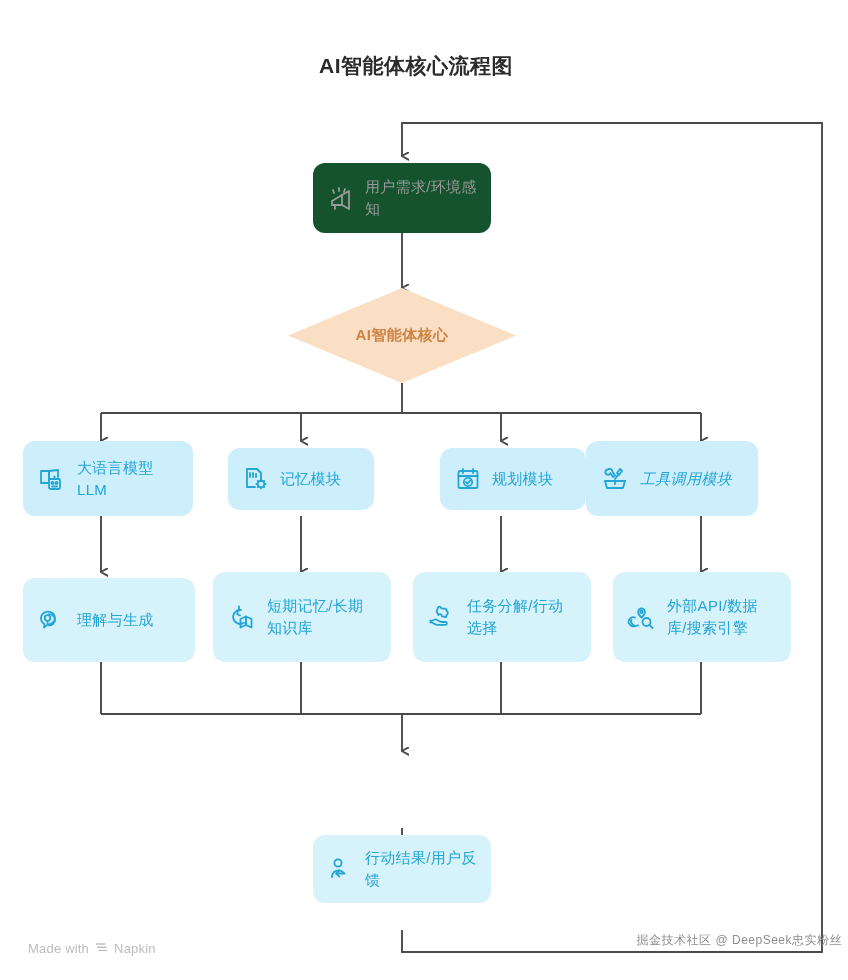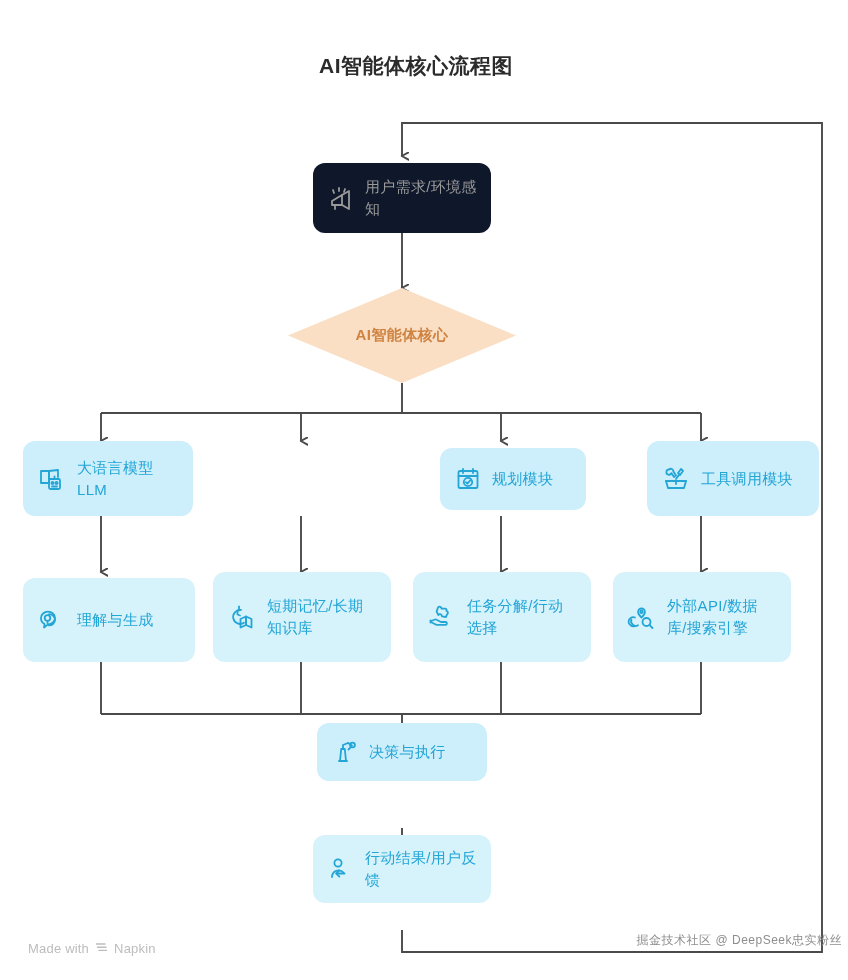--- a/index.html
+++ b/index.html
@@ -16,21 +16,21 @@
     font-size:21px;font-weight:bold;color:#2b2b2b;letter-spacing:.5px;
   }
 
   .node{
     position:absolute;box-sizing:border-box;display:flex;align-items:center;
     gap:10px;padding:0 14px;border-radius:12px;
   }
   .node .ico{flex:0 0 auto;display:flex;align-items:center;justify-content:center;}
   .node .lbl{font-size:15px;line-height:1.45;letter-spacing:.3px;}
 
-  .n-gray{background:#0f172a;}
+  .n-gray{background:#14532d;}
   .n-gray .lbl{color:#9a9a9a;}
   .n-blue{background:#cdeefb;}
   .n-blue .lbl{color:#23a5d6;}
   .n-blue2{background:#d6f2fb;}
   .n-blue2 .lbl{color:#23a5d6;}
 
   .diamond{
     position:absolute;display:flex;align-items:center;justify-content:center;
     text-align:center;
   }
@@ -120,35 +120,48 @@
         <rect x="12" y="15" width="11" height="10" rx="1.5"></rect>
         <circle cx="15.5" cy="19" r="1.1"></circle>
           <circle cx="19.5" cy="19" r="1.1"></circle>
         <path d="M15,22.5 L20,22.5"></path>
         <path d="M17.5,15 L17.5,12.5"></path>
       </svg>
     </span>
     <span class="lbl">大语言模型LLM</span>
   </div>
 
+  <div class="node n-blue" style="left:228px;top:448px;width:146px;height:62px;">
+    <span class="ico">
+      <svg width="28" height="28" viewBox="0 0 28 28" fill="none" stroke="#23a5d6" stroke-width="1.8" stroke-linecap="round" stroke-linejoin="round">
+        <path d="M5,4 L15,4 L19,8 L19,16 M5,4 L5,22 L13,22"></path>
+        <path d="M8,8 L8,12 M11,8 L11,12 M14,9 L14,12"></path>
+        <circle cx="19" cy="19" r="3.4"></circle>
+        <path d="M19,14.4 L19,15.6 M19,22.4 L19,23.6 M14.4,19 L15.6,19 M22.4,19 L23.6,19
+                 M15.8,15.8 L16.6,16.6 M21.4,21.4 L22.2,22.2
+                 M22.2,15.8 L21.4,16.6 M16.6,21.4 L15.8,22.2"></path>
+      </svg>
+    </span>
+    <span class="lbl">记忆模块</span>
+  </div>
 
   <div class="node n-blue" style="left:440px;top:448px;width:146px;height:62px;">
     <span class="ico">
       <svg width="28" height="28" viewBox="0 0 28 28" fill="none" stroke="#23a5d6" stroke-width="1.8" stroke-linecap="round" stroke-linejoin="round">
         <rect x="4.5" y="6" width="19" height="17" rx="1.6"></rect>
         <path d="M4.5,11 L23.5,11"></path>
         <path d="M9,4 L9,8 M19,4 L19,8"></path>
         <circle cx="14" cy="17" r="4.2"></circle>
         <path d="M11.9,17.1 L13.4,18.6 L16.6,15"></path>
       </svg>
     </span>
     <span class="lbl">规划模块</span>
   </div>
 
-  <div class="node n-blue" style="left:647px;top:441px;width:172px;height:75px;">
+  <div class="node n-blue" style="left:586px;top:441px;width:172px;height:75px;font-style:italic;">
     <span class="ico">
       <svg width="30" height="30" viewBox="0 0 30 30" fill="none" stroke="#23a5d6" stroke-width="1.8" stroke-linecap="round" stroke-linejoin="round">
         <path d="M8,5.5 a2.6,2.6 0 1,0 2.4,3.6 L13,13 L15,11.6 L12.4,7.6 A2.6,2.6 0 0,0 8,5.5 Z"></path>
         <path d="M20,5 L17,9 L19,11 L22,7 Z"></path>
         <path d="M17.6,11.4 L15,15"></path>
         <path d="M5,17 L25,17 L23,24 L7,24 Z"></path>
         <path d="M5,17 L25,17"></path>
         <path d="M15,17 L15,20"></path>
       </svg>
     </span>
@@ -202,33 +215,20 @@
                  a2,2 0 0,1 .6,3.6 L19,15 L15,14.4 a2,2 0 0,0 -3.6,-1.4
                  L9.6,9.6 Z"></path>
         <path d="M4,19 L8,17.5 a2,2 0 0,1 1.6,.2 L14,20 L18.5,20
                  a1.4,1.4 0 0,1 0,2.8 L10,22.8 a3,3 0 0,1 -1.8,-.6 L4,20 Z"></path>
         <path d="M3.5,18.5 L3.5,20.5"></path>
       </svg>
     </span>
     <span class="lbl">任务分解/行动选择</span>
   </div>
 
-  <div class="node n-blue" style="left:317px;top:723px;width:170px;height:58px;">
-    <span class="ico">
-      <svg width="28" height="28" viewBox="0 0 28 28" fill="none" stroke="#23a5d6" stroke-width="1.8" stroke-linecap="round" stroke-linejoin="round">
-        <path d="M9,23 L15,23 L13.8,11 L10.2,11 Z"></path>
-        <path d="M12,11 L12,7 L17,5"></path>
-        <path d="M17,5 L21,7.5"></path>
-        <circle cx="21.5" cy="7" r="2.4"></circle>
-        <path d="M19.6,9.4 L17.5,11.5"></path>
-        <path d="M8,23 L16,23"></path>
-      </svg>
-    </span>
-    <span class="lbl">决策与执行</span>
-  </div>
 
   <div class="node n-blue2" style="left:313px;top:835px;width:178px;height:68px;">
     <span class="ico">
       <svg width="28" height="28" viewBox="0 0 28 28" fill="none" stroke="#23a5d6" stroke-width="1.8" stroke-linecap="round" stroke-linejoin="round">
         <circle cx="11" cy="8" r="3.6"></circle>
         <path d="M5,22 a6.6,6.6 0 0,1 11.5,-4.4"></path>
         <path d="M17.5,18.5 L9.5,18.5"></path>
         <path d="M12.4,15.4 L9.2,18.5 L12.4,21.6"></path>
       </svg>
     </span>

